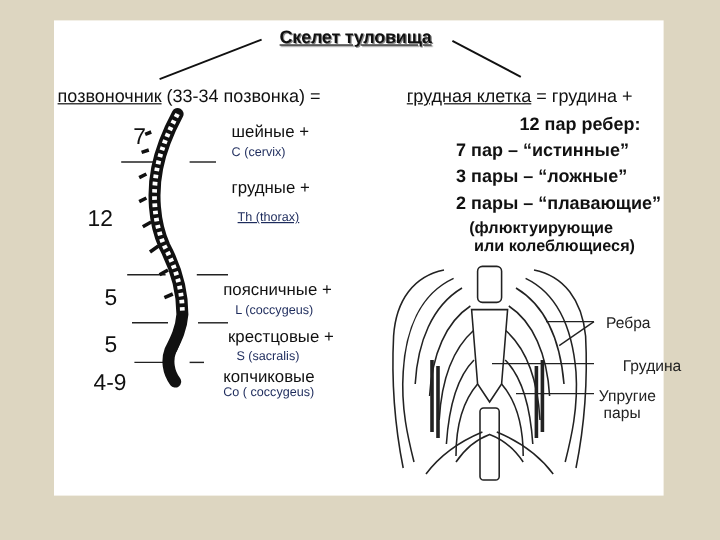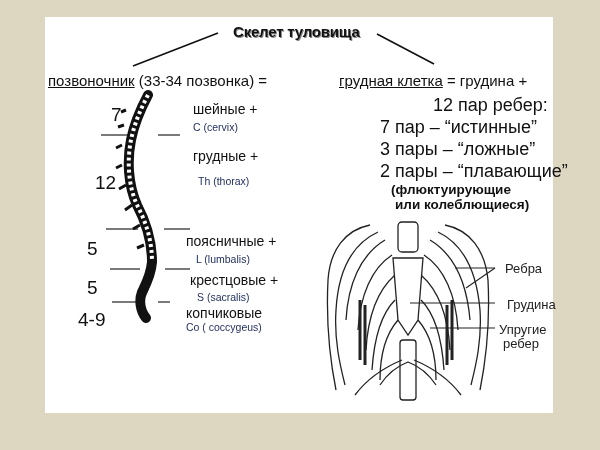--- a/index.html
+++ b/index.html
@@ -8,28 +8,28 @@
       position: relative; overflow: hidden;
       font-family: "Liberation Sans", "DejaVu Sans", sans-serif;
     }
     .sheet {
       position: absolute; left: 45px; top: 17px; width: 508px; height: 396px;
       background: #ffffff;
     }
     .abs { position: absolute; white-space: nowrap; color: #111; }
     .title {
       left: 233px; top: 23px; font-size: 15px; font-weight: bold;
-      text-shadow: 1px 1px 0 #888; letter-spacing: -0.2px;
+      text-decoration: underline; text-shadow: 1px 1px 0 #888; letter-spacing: -0.2px;
     }
     .head { font-size: 15px; }
     .head u { text-decoration: underline; }
     .count { font-size: 19px; }
     .region { font-size: 14px; }
     .latin { font-size: 10.5px; color: #1d2b5c; }
-    .rib { font-size: 18px; }
+    .rib { font-size: 15px; font-weight: bold; }
     .ribnote { font-size: 13.5px; font-weight: bold; line-height: 15px; }
     .lbl { font-size: 13px; color: #222; }
     svg { position: absolute; left: 0; top: 0; }
   </style>
 </head>
 <body>
 
 <div class="sheet"></div>
 
 <svg width="600" height="450">
@@ -79,40 +79,40 @@
     <line x1="410" y1="303" x2="495" y2="303"></line>
     <line x1="430" y1="328" x2="495" y2="328"></line>
   </g>
 </svg>
 
 <div class="abs title">Скелет туловища</div>
 
 <div class="abs head" style="left:48px; top:72px;"><u>позвоночник</u><span> (33-34 позвонка) =</span></div>
 
 <div class="abs count" style="left:111px; top:104px;">7</div>
-<div class="abs count" style="left:95px; top:172px;text-align:right;">12</div>
+<div class="abs count" style="left:73px; top:172px;text-align:right;">12</div>
 <div class="abs count" style="left:87px; top:238px;">5</div>
 <div class="abs count" style="left:87px; top:277px;">5</div>
 <div class="abs count" style="left:78px; top:309px;">4-9</div>
 
 <div class="abs region" style="left:193px; top:101px;">шейные +</div>
 <div class="abs latin" style="left:193px; top:121px;">C (cervix)</div>
 <div class="abs region" style="left:193px; top:148px;">грудные +</div>
-<div class="abs latin" style="left:198px; top:175px;">Th (thorax)</div>
+<div class="abs latin" style="left:198px; top:175px;text-decoration:underline;">Th (thorax)</div>
 <div class="abs region" style="left:186px; top:233px;text-align:right;">поясничные +</div>
-<div class="abs latin" style="left:196px; top:253px;">L (lumbalis)</div>
+<div class="abs latin" style="left:196px; top:253px;">L (coccygeus)</div>
 <div class="abs region" style="left:190px; top:272px;">крестцовые +</div>
 <div class="abs latin" style="left:197px; top:291px;">S (sacralis)</div>
 <div class="abs region" style="left:186px; top:305px;">копчиковые</div>
 <div class="abs latin" style="left:186px; top:321px;">Co ( coccygeus)</div>
 
 <div class="abs head" style="left:339px; top:72px;"><u>грудная клетка</u><span> = грудина +</span></div>
 <div class="abs rib" style="left:433px; top:95px;">12 пар ребер:</div>
 <div class="abs rib" style="left:380px; top:117px;">7 пар – “истинные”</div>
 <div class="abs rib" style="left:380px; top:139px;">3 пары – “ложные”</div>
 <div class="abs rib" style="left:380px; top:161px;">2 пары – “плавающие”</div>
 <div class="abs ribnote" style="left:391px; top:182px;text-align:right;">(флюктуирующие</div>
 <div class="abs ribnote" style="left:395px; top:197px;">или колеблющиеся)</div>
 
 <div class="abs lbl" style="left:505px; top:261px;">Ребра</div>
-<div class="abs lbl" style="left:507px; top:297px;">Грудина</div>
+<div class="abs lbl" style="left:519px; top:297px;">Грудина</div>
 <div class="abs lbl" style="left:499px; top:322px;">Упругие</div>
-<div class="abs lbl" style="left:503px; top:336px;">ребер</div>
+<div class="abs lbl" style="left:503px; top:336px;">пары</div>
 
 </body></html>

